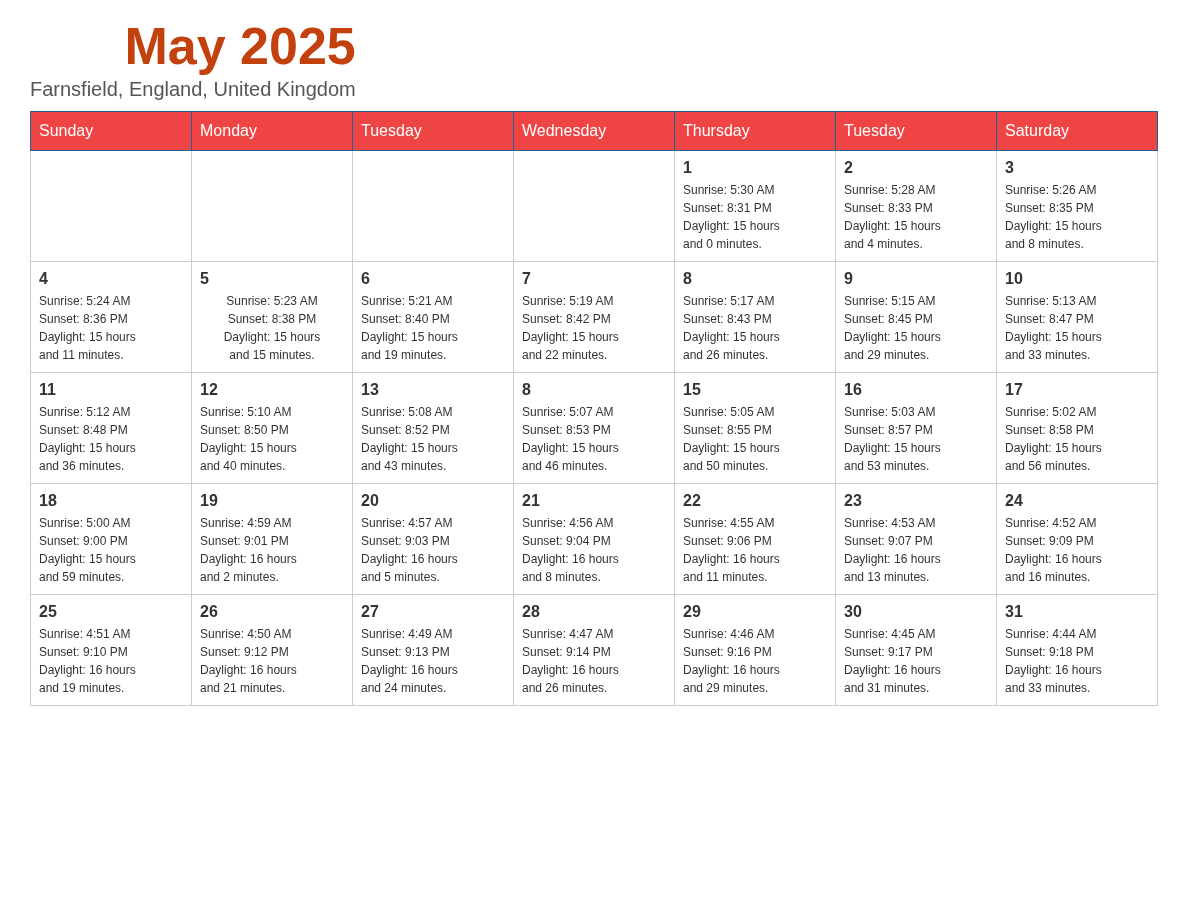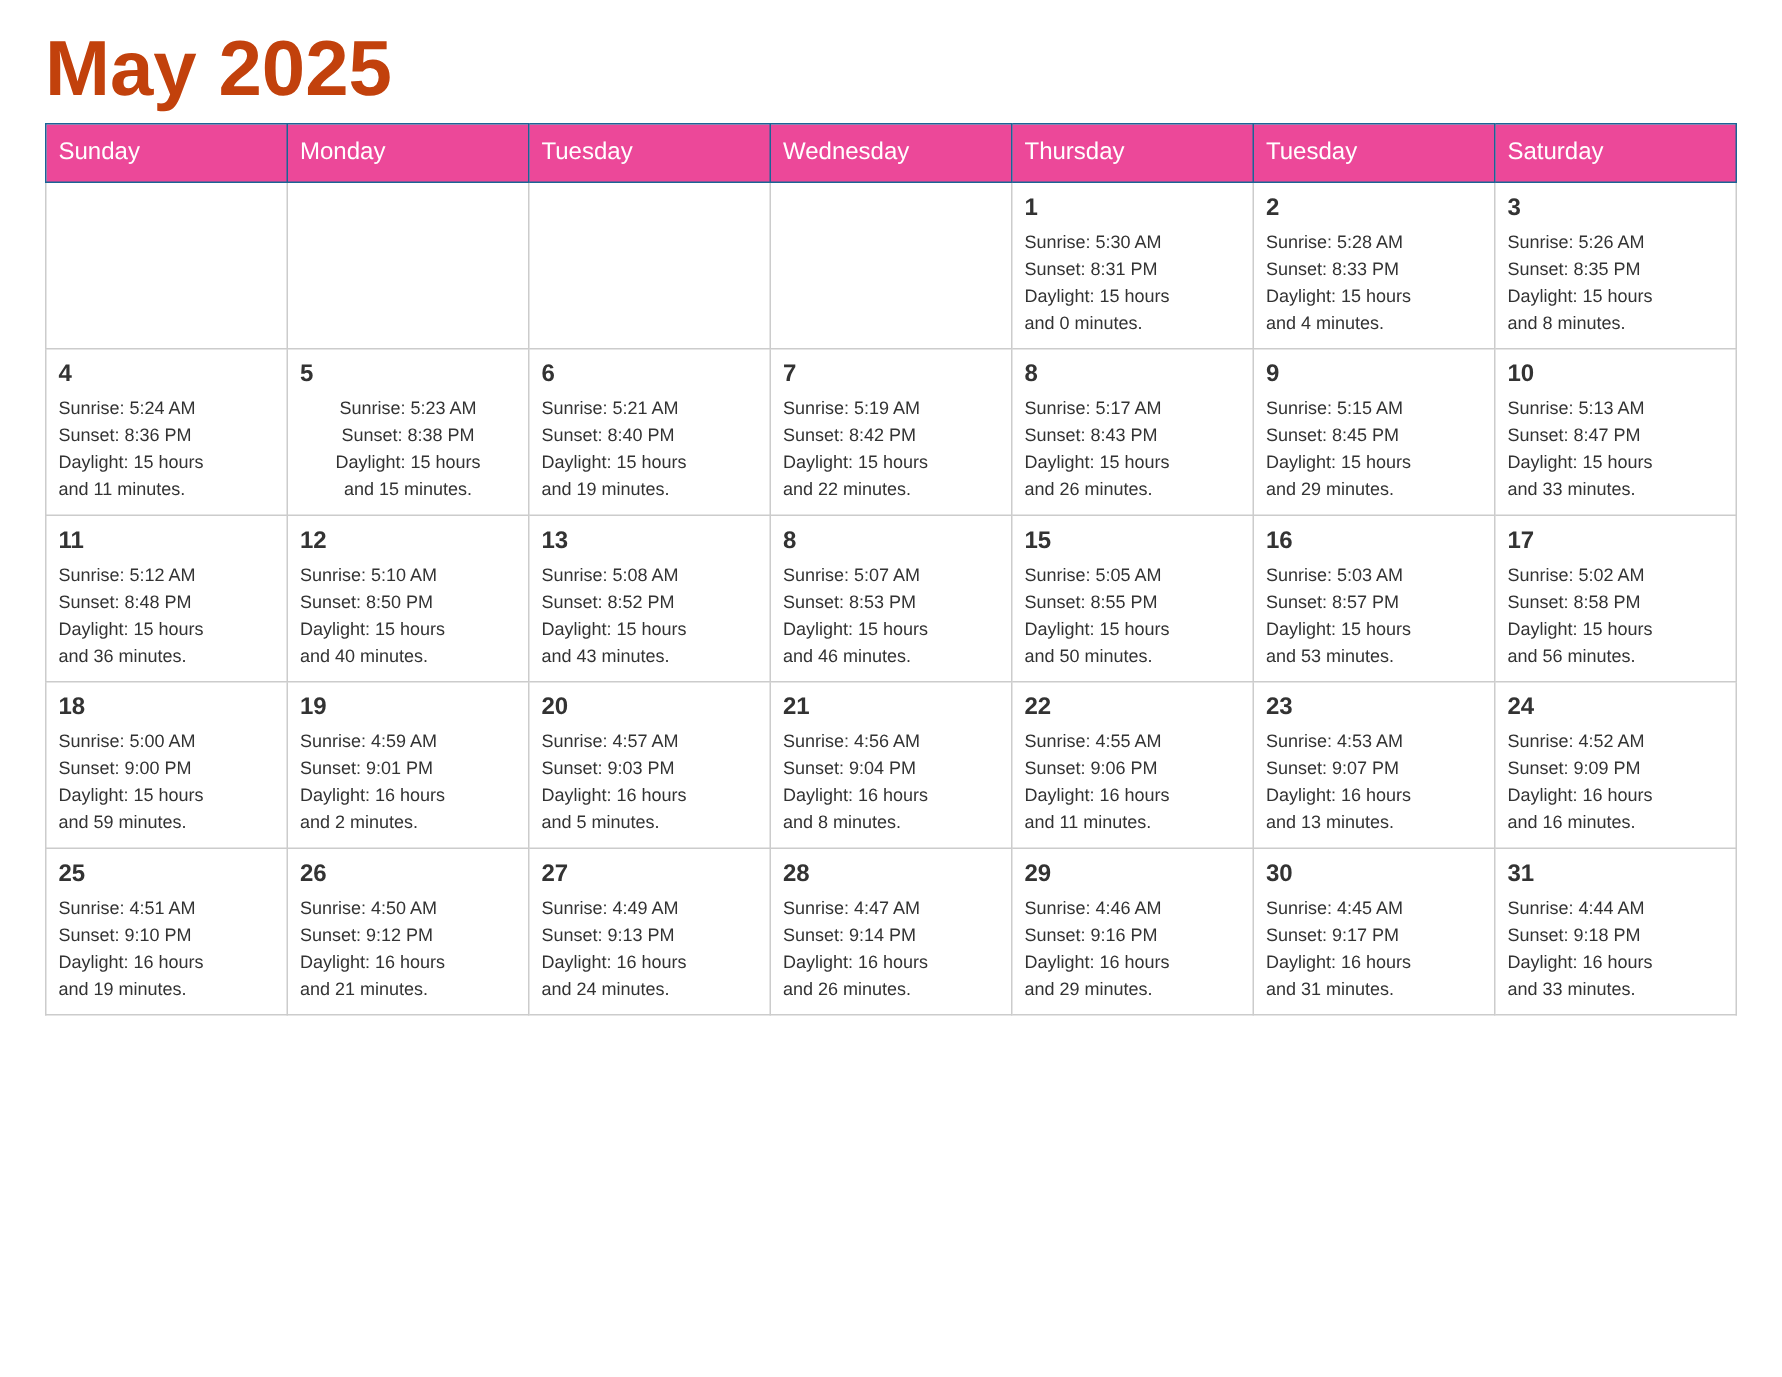--- a/index.html
+++ b/index.html
@@ -51,21 +51,21 @@
       font-size: 20px;
       color: #555;
       margin-top: 6px;
     }
     .calendar-table {
       width: 100%;
       border-collapse: collapse;
       margin-top: 10px;
     }
     .calendar-table th {
-      background-color: #ec4899;
+      background-color: #ef4444;
       color: #fff;
       padding: 10px 8px;
       font-size: 16px;
       font-weight: normal;
       text-align: left;
       border: 1px solid #1a6496;
     }
     .calendar-table td {
       border: 1px solid #ccc;
       vertical-align: top;
@@ -99,20 +99,21 @@
     .logo-line2 {
       margin-left: 0;
     }
   </style>
 </head>
 <body>
 
 <div class="header-row">
   <div class="title-area">
     <div class="month-year">May 2025</div>
+    <div class="location">Farnsfield, England, United Kingdom</div>
   </div>
 </div>
 
 <table class="calendar-table">
   <thead>
     <tr>
     <th>Sunday</th>
         <th>Monday</th>
         <th>Tuesday</th>
         <th>Wednesday</th>

